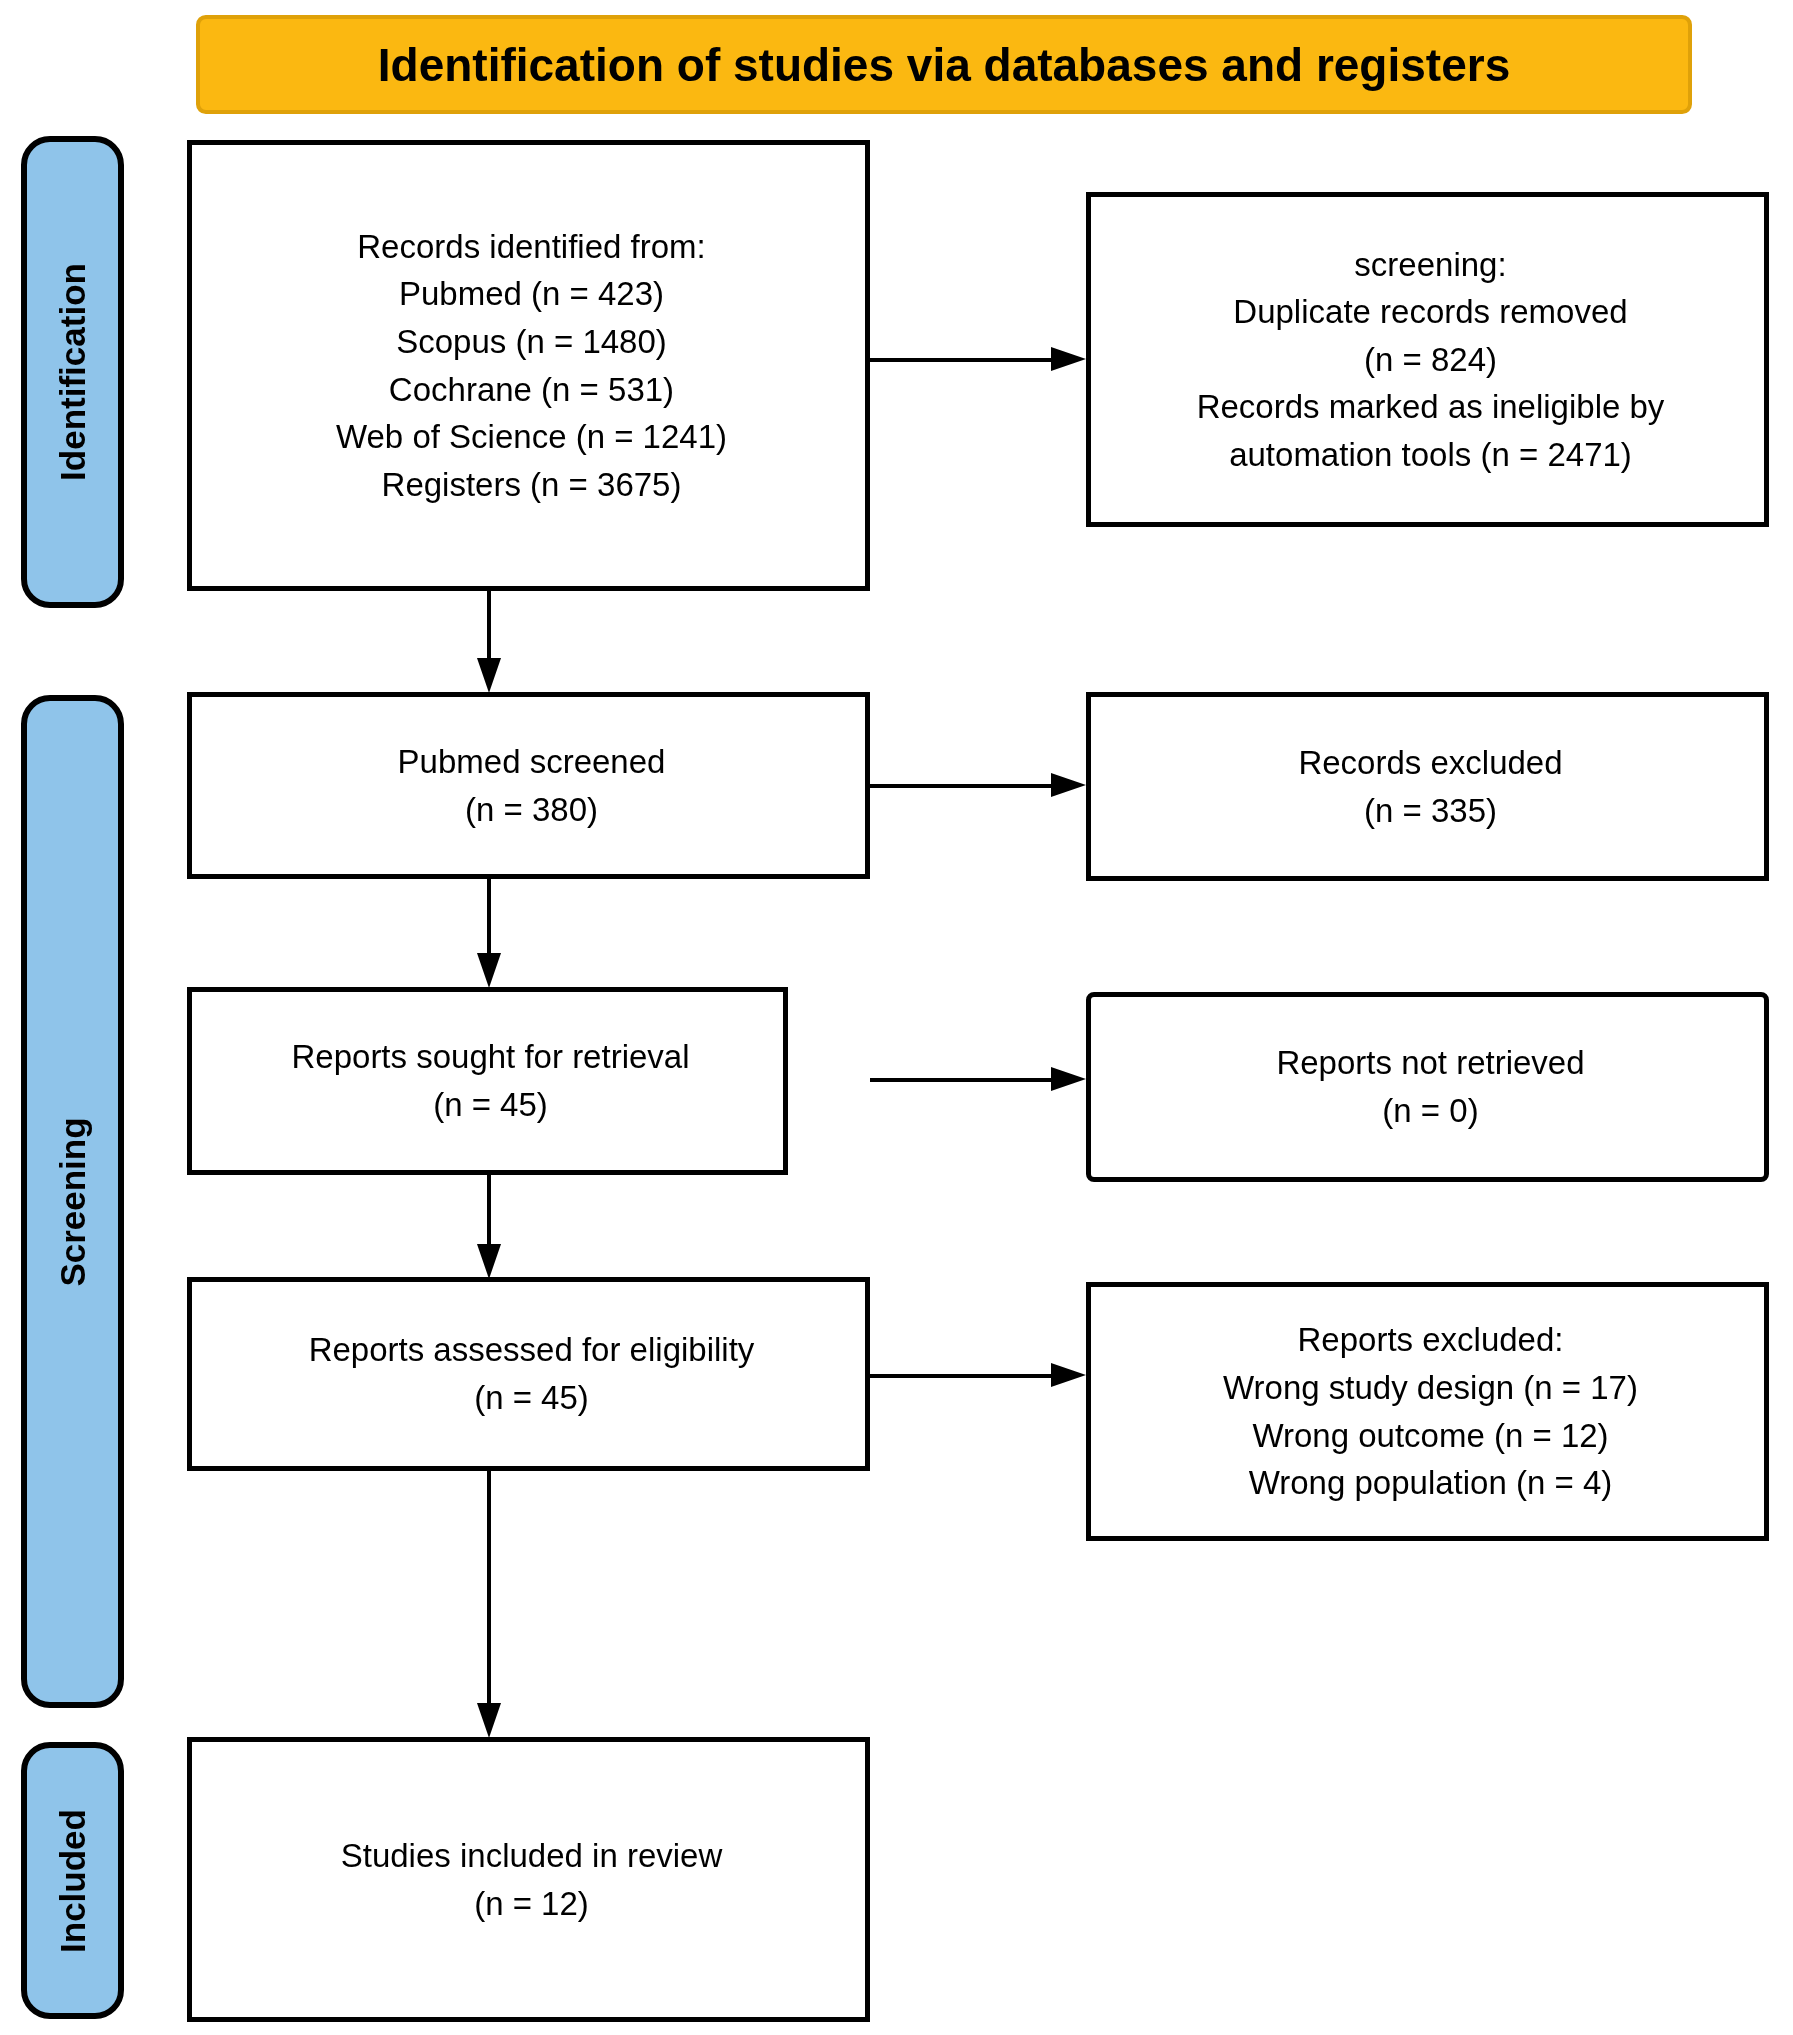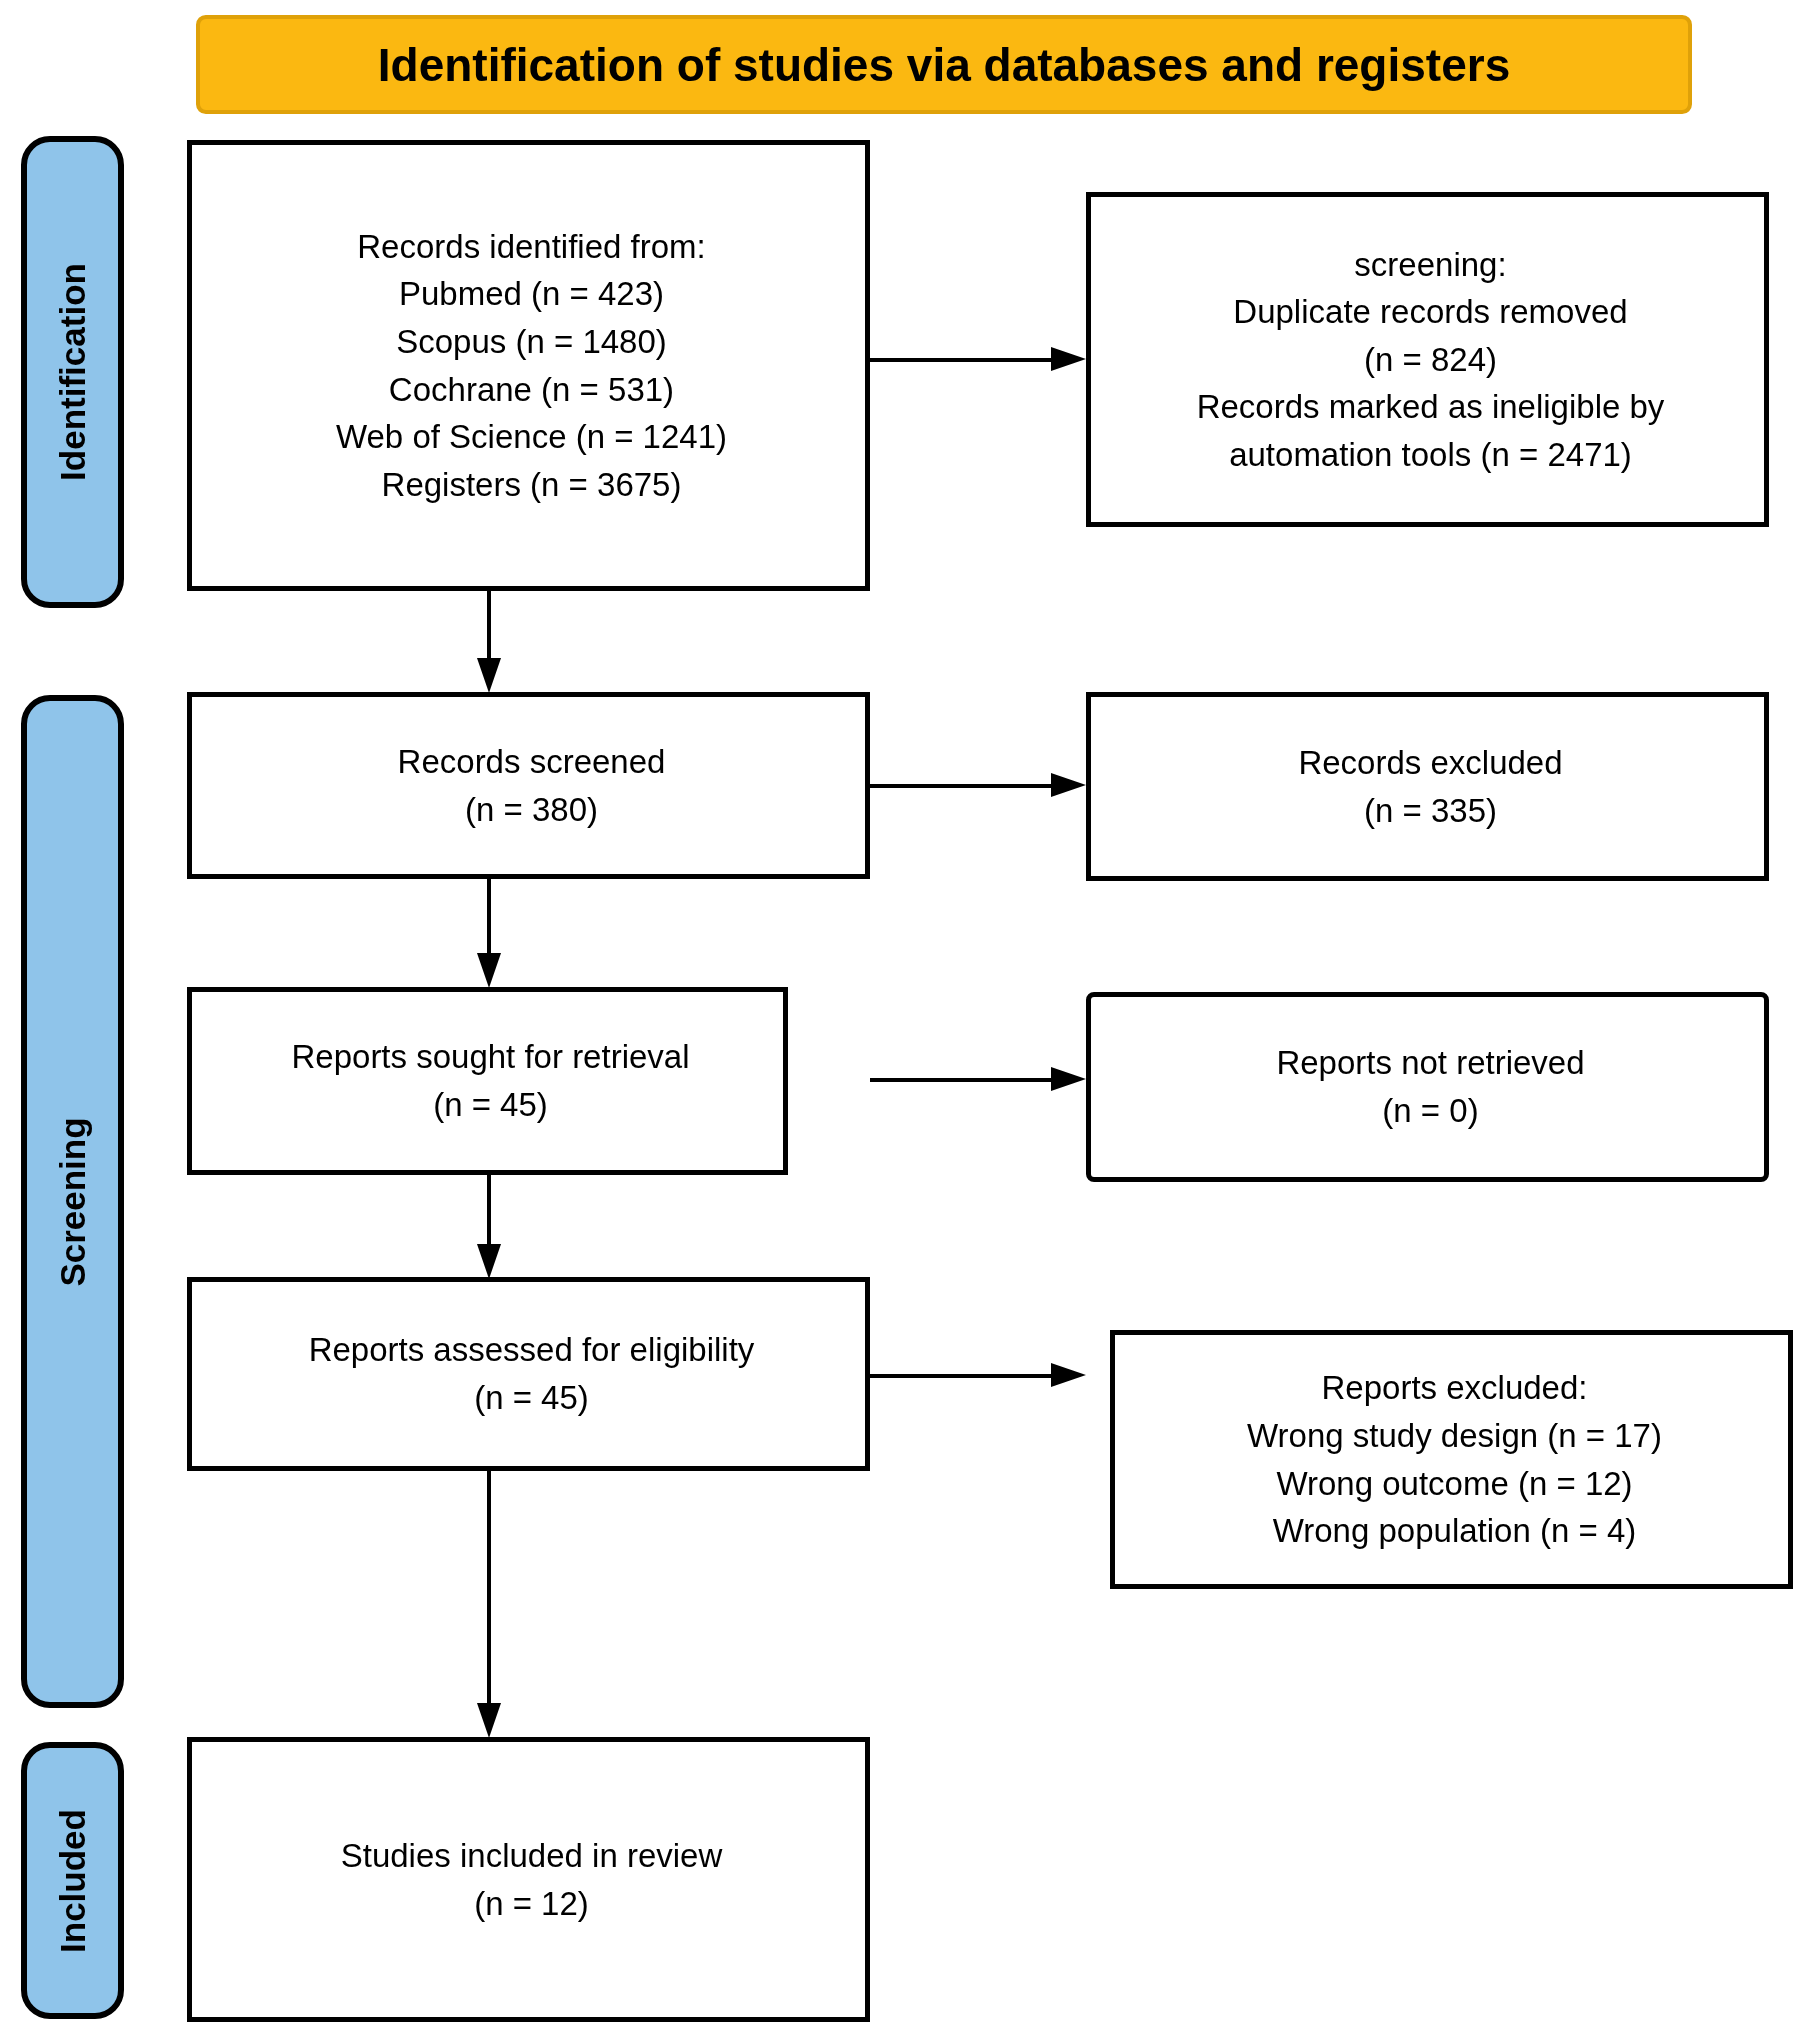--- a/index.html
+++ b/index.html
@@ -60,21 +60,21 @@
   }
   .box .line { line-height: 1.44; }
 
   .box-identified      { left: 187px;  top: 140px;  width: 683px; height: 451px; }
   .box-removed         { left: 1086px; top: 192px;  width: 683px; height: 335px; }
   .box-screened        { left: 187px;  top: 692px;  width: 683px; height: 187px; }
   .box-rec-excluded    { left: 1086px; top: 692px;  width: 683px; height: 189px; }
   .box-sought          { left: 187px;  top: 987px; width: 601px; height: 188px; }
   .box-not-retrieved   { left: 1086px; top: 992px; width: 683px; height: 190px; border-radius: 8px; }
   .box-assessed        { left: 187px;  top: 1277px; width: 683px; height: 194px; }
-  .box-rep-excluded    { left: 1086px; top: 1330px; width: 683px; height: 259px; margin-left: 24px; }
+  .box-rep-excluded    { left: 1086px; top: 1282px; width: 683px; height: 259px; }
   .box-included        { left: 187px;  top: 1737px; width: 683px; height: 285px; }
 
   
   .vline { position: absolute; width: 4.2px; background: #000000; left: 487px; }
   .hline { position: absolute; height: 4.2px; background: #000000; }
   .head-down {
     position: absolute; width: 0; height: 0; left: 477px;
     border-left: 12.6px solid transparent;
     border-right: 12.6px solid transparent;
     border-top: 35px solid #000000;
@@ -126,21 +126,21 @@
 
   <div class="box box-removed">
     <div class="line">screening:</div>
     <div class="line">Duplicate records removed</div>
     <div class="line">(n = 824)</div>
     <div class="line">Records marked as ineligible by</div>
     <div class="line">automation tools (n = 2471)</div>
   </div>
 
   <div class="box box-screened">
-    <div class="line">Records screened</div>
+    <div class="line">Pubmed screened</div>
     <div class="line">(n = 380)</div>
   </div>
 
   <div class="box box-rec-excluded">
     <div class="line">Records excluded</div>
     <div class="line">(n = 335)</div>
   </div>
 
   <div class="box box-sought">
     <div class="line">Reports sought for retrieval</div>

